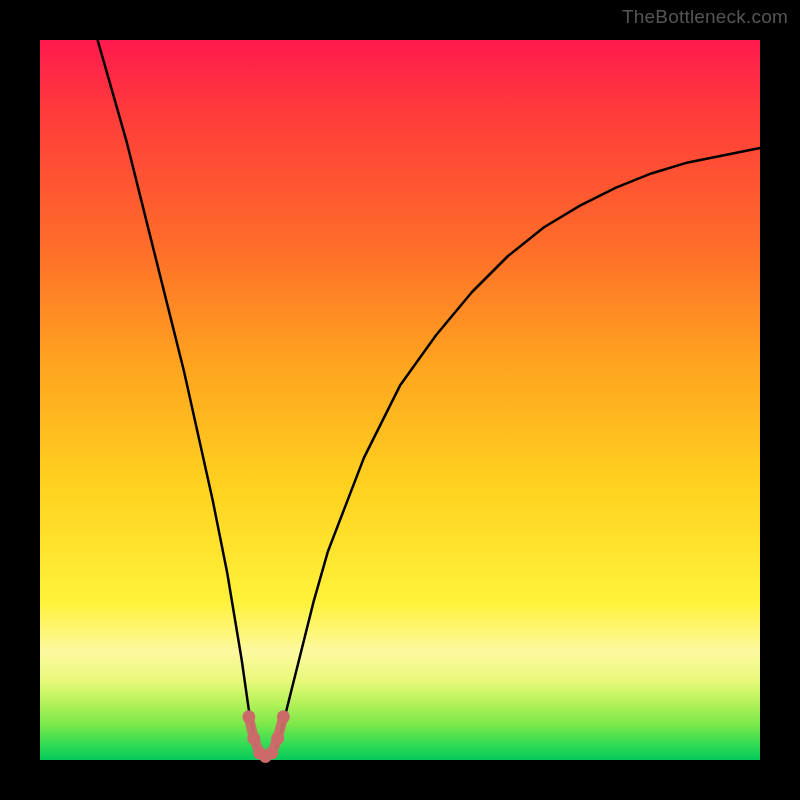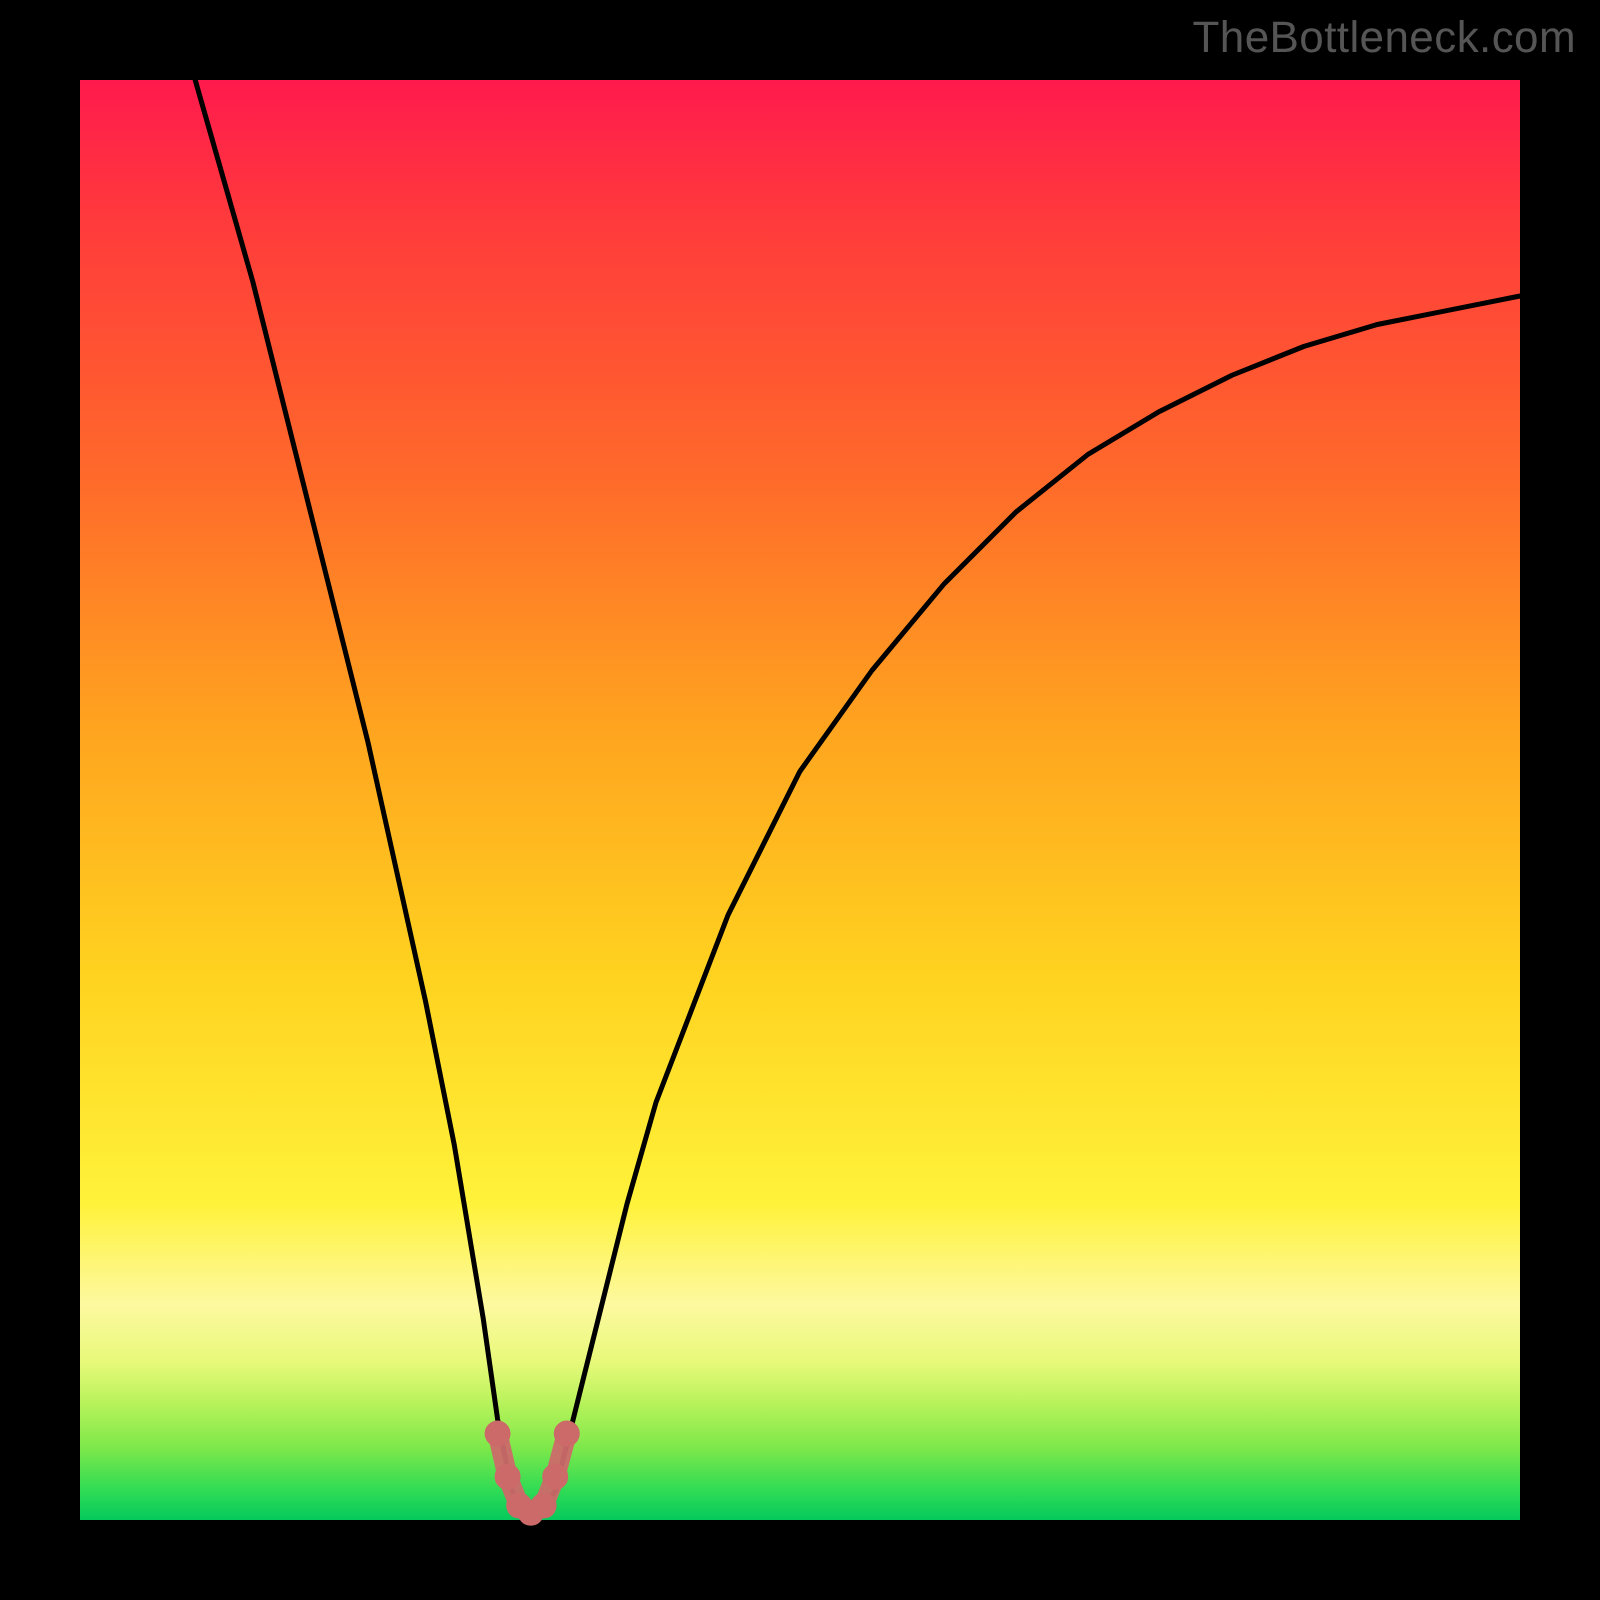--- a/index.html
+++ b/index.html
@@ -38,21 +38,21 @@
       #7de84a 95%,
       #2edb55 98%,
       #05c95c 100%
     );
   }
   .watermark {
     position: absolute;
     top: 6px;
     right: 12px;
     color: #555;
-    font-size: 22px;
+    font-size: 19px;
     letter-spacing: 0.2px;
     font-weight: 400;
     user-select: none;
   }
   svg.curve {
     position: absolute;
     left: 0;
     top: 0;
     width: 720px;
     height: 720px;

